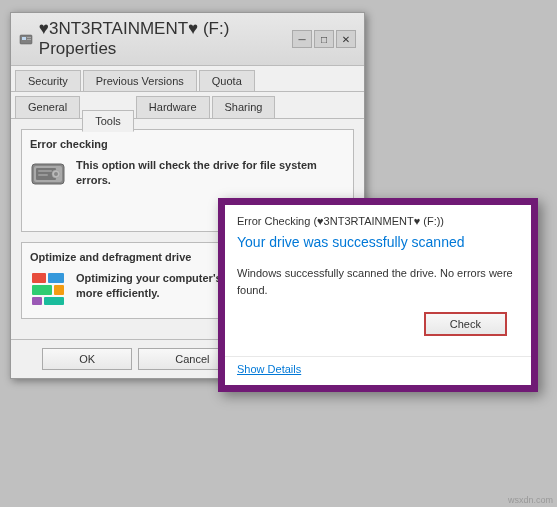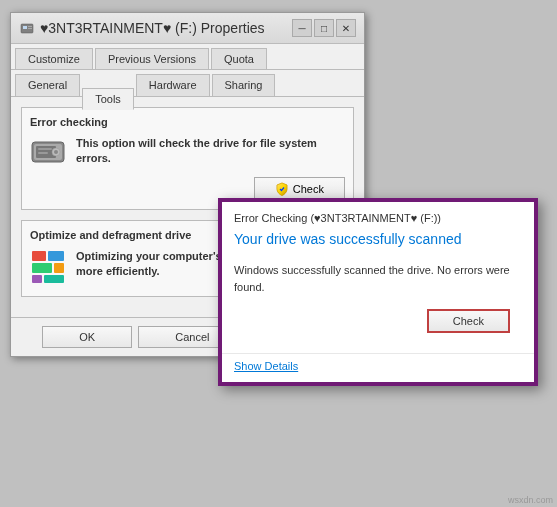--- a/index.html
+++ b/index.html
@@ -41,21 +41,21 @@
 
     .title-bar-icon {
       width: 16px;
       height: 16px;
       display: flex;
       align-items: center;
       justify-content: center;
     }
 
     .title-text {
-      font-size: 14px;
+      font-size: 17px;
       color: #333;
     }
 
     .title-controls {
       display: flex;
       gap: 2px;
     }
 
     .title-btn {
       width: 20px;
@@ -187,21 +187,21 @@
     }
     .bottom-btn:disabled { color: #aaa; cursor: default; }
 
     
     .error-dialog {
       position: absolute;
       top: 190px;
       left: 190px;
       width: 320px;
       background: white;
-      border: 4px solid #701a75;
+      border: 7px solid #701a75;
       box-shadow: 4px 4px 12px rgba(0,0,0,0.4);
       z-index: 100;
     }
 
     .error-dialog-header {
       background: white;
       padding: 10px 12px 6px 12px;
       border-bottom: none;
     }
 
@@ -284,21 +284,21 @@
         <span class="title-text">♥3NT3RTAINMENT♥ (F:) Properties</span>
       </div>
       <div class="title-controls">
         <button class="title-btn">─</button>
         <button class="title-btn">□</button>
         <button class="title-btn close-btn">✕</button>
       </div>
     </div>
 
     <div class="tabs-row">
-      <div class="tab">Customize</div>
+      <div class="tab">Security</div>
       <div class="tab">Previous Versions</div>
       <div class="tab">Quota</div>
     </div>
 
     <div class="tabs-row2">
       <div class="tab">General</div>
       <div class="tab active">Tools</div>
       <div class="tab">Hardware</div>
       <div class="tab">Sharing</div>
     </div>

